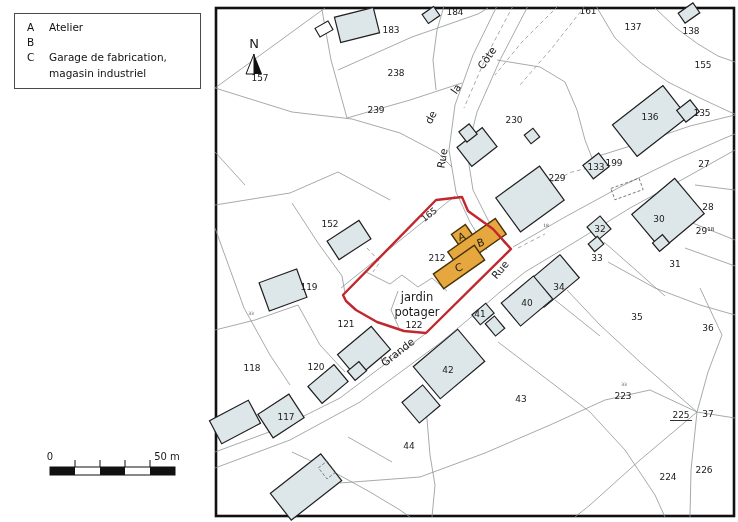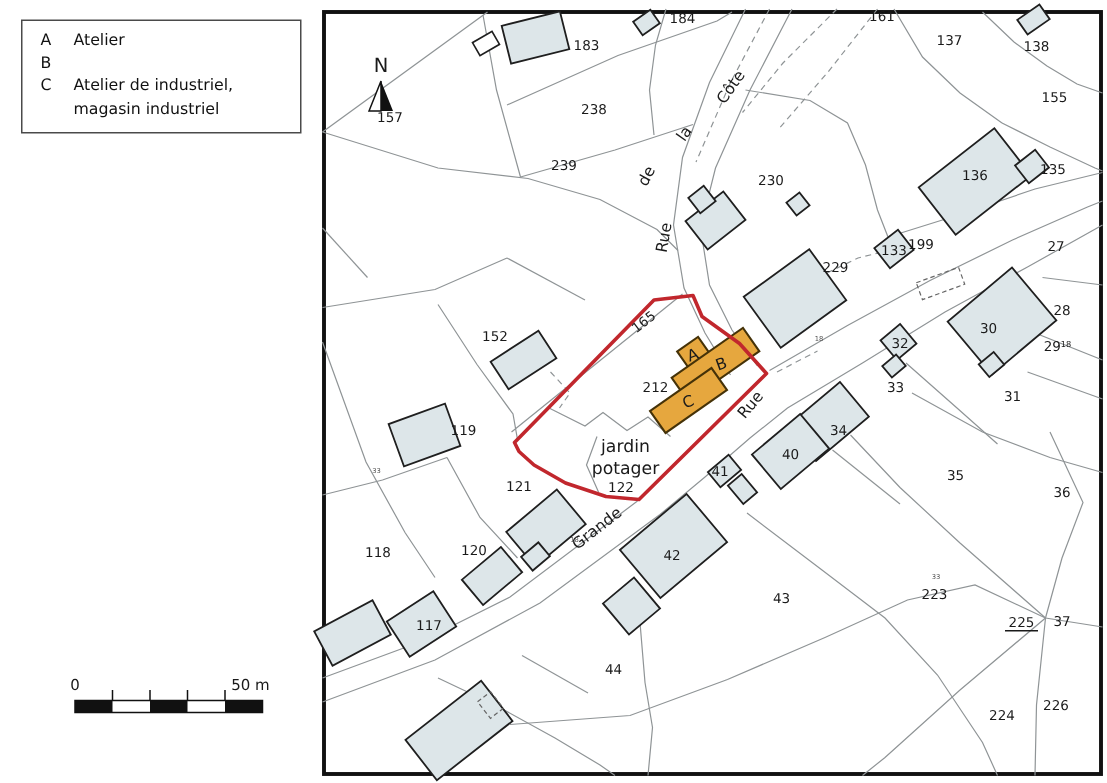--- a/index.html
+++ b/index.html
@@ -179,15 +179,15 @@
 <div class="legend">
   <div class="legend-row">
     <span class="legend-key">A</span>
     <span class="legend-val">Atelier</span>
   </div>
   <div class="legend-row">
     <span class="legend-key">B</span>
   </div>
   <div class="legend-row">
     <span class="legend-key">C</span>
-    <span class="legend-val">Atelier de industriel, magasin industriel</span>
+    <span class="legend-val">Garage de fabrication, magasin industriel</span>
   </div>
 </div>
 
 </body></html>

